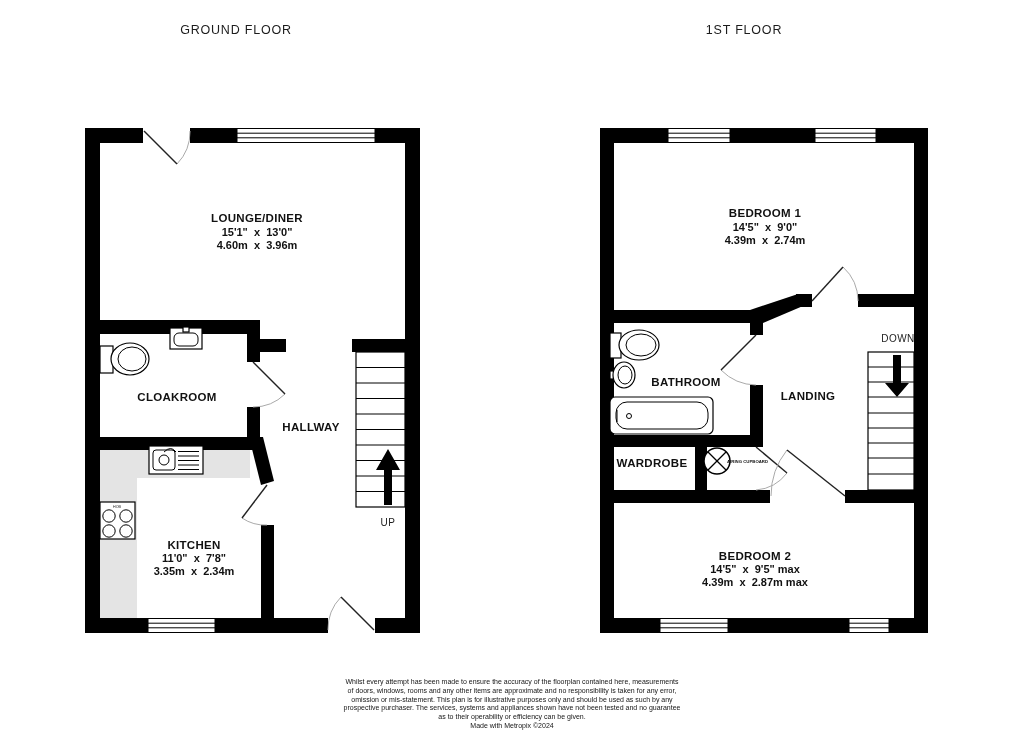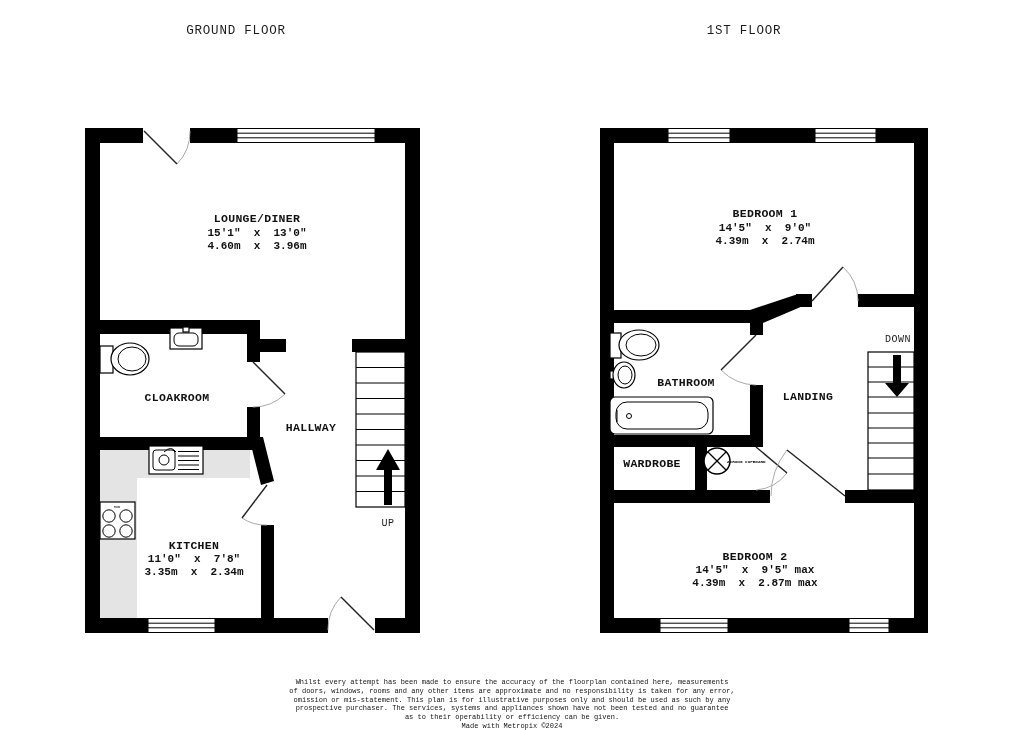--- a/index.html
+++ b/index.html
@@ -1,17 +1,17 @@
 <!DOCTYPE html>
 <html><head>
 <meta charset="utf-8">
 <style>
   html,body{margin:0;padding:0;background:#fff;}
   .canvas{position:relative;width:1024px;height:730px;background:#ffffff;overflow:hidden;
-          font-family:Liberation Mono, monospace;}
+          font-family:Liberation Sans, sans-serif;}
   svg{position:absolute;left:0;top:0;}
   .floor-title{font-size:12.5px;letter-spacing:.8px;fill:#1c1c1c;}
   .room-name{font-weight:bold;font-size:11.5px;letter-spacing:.3px;fill:#111;}
   .room-dim{font-weight:bold;font-size:11px;fill:#111;}
   .stair-label{font-size:10px;letter-spacing:.5px;fill:#1c1c1c;}
   .tiny-label{font-weight:bold;font-size:4.3px;fill:#111;}
   .micro-label{font-size:3.6px;fill:#111;}
   text{text-anchor:middle;}
   .wall{fill:#000;}
   .fix{fill:#fff;stroke:#000;stroke-width:1.2;}

